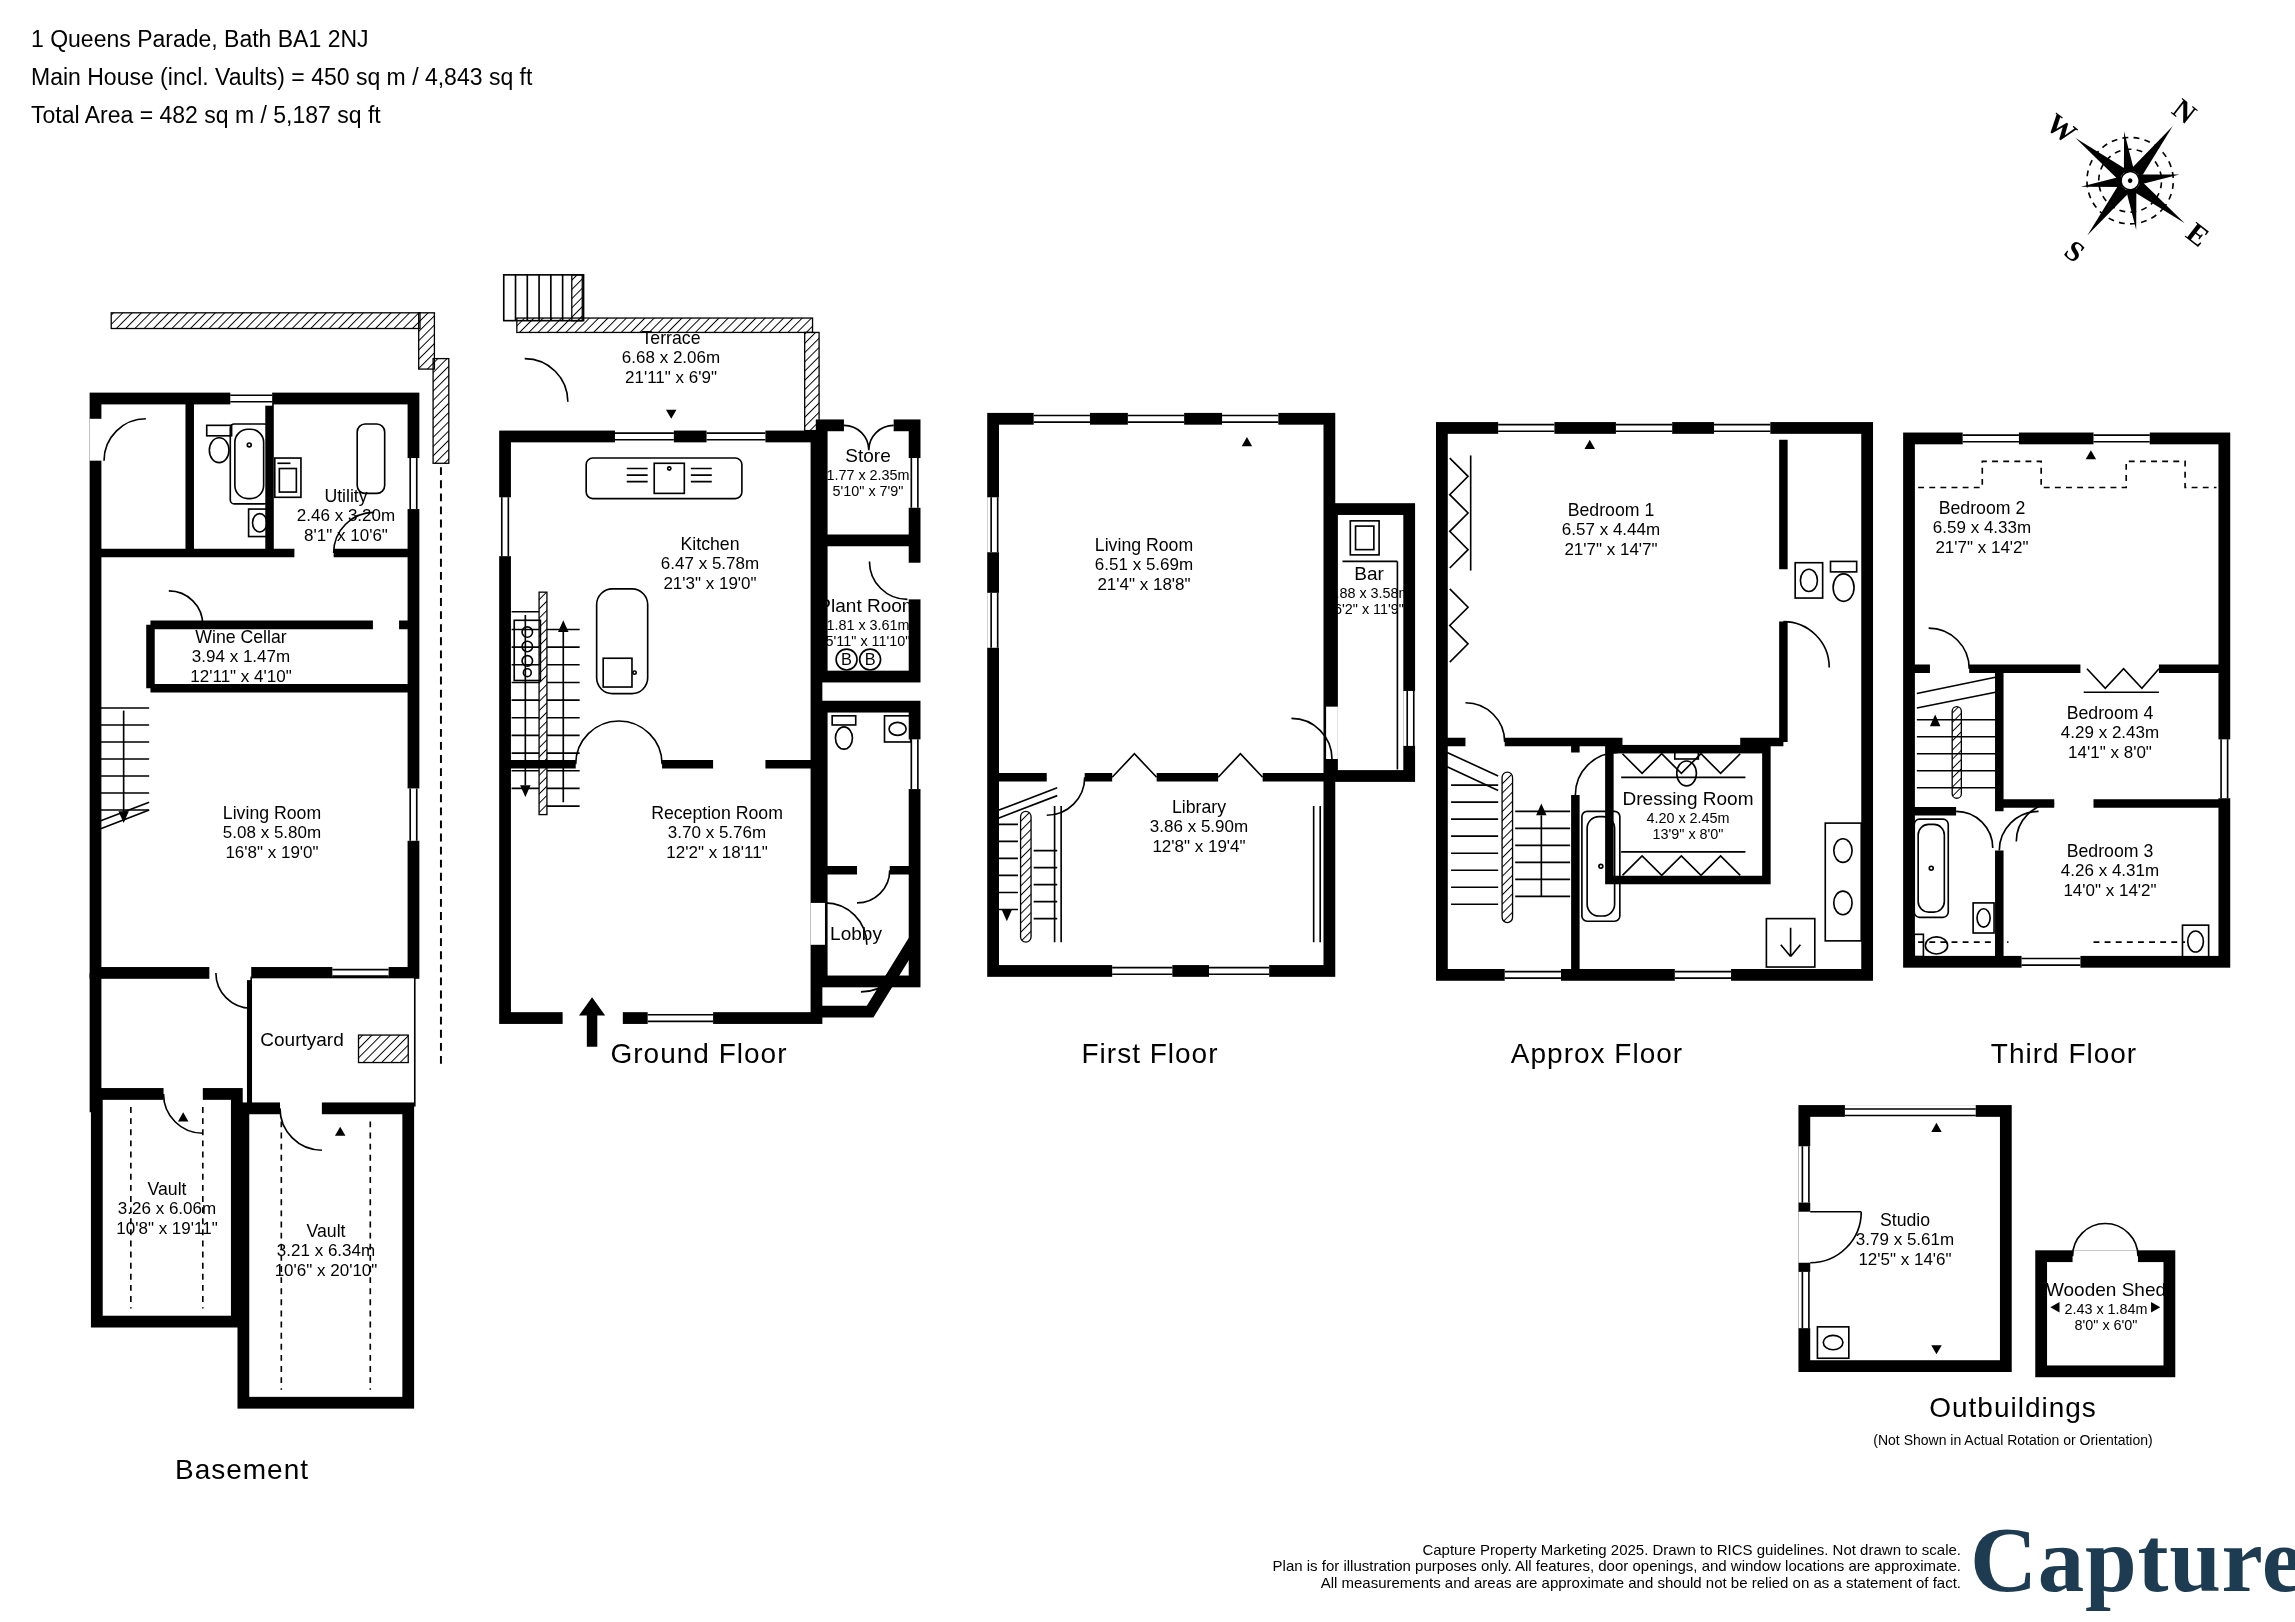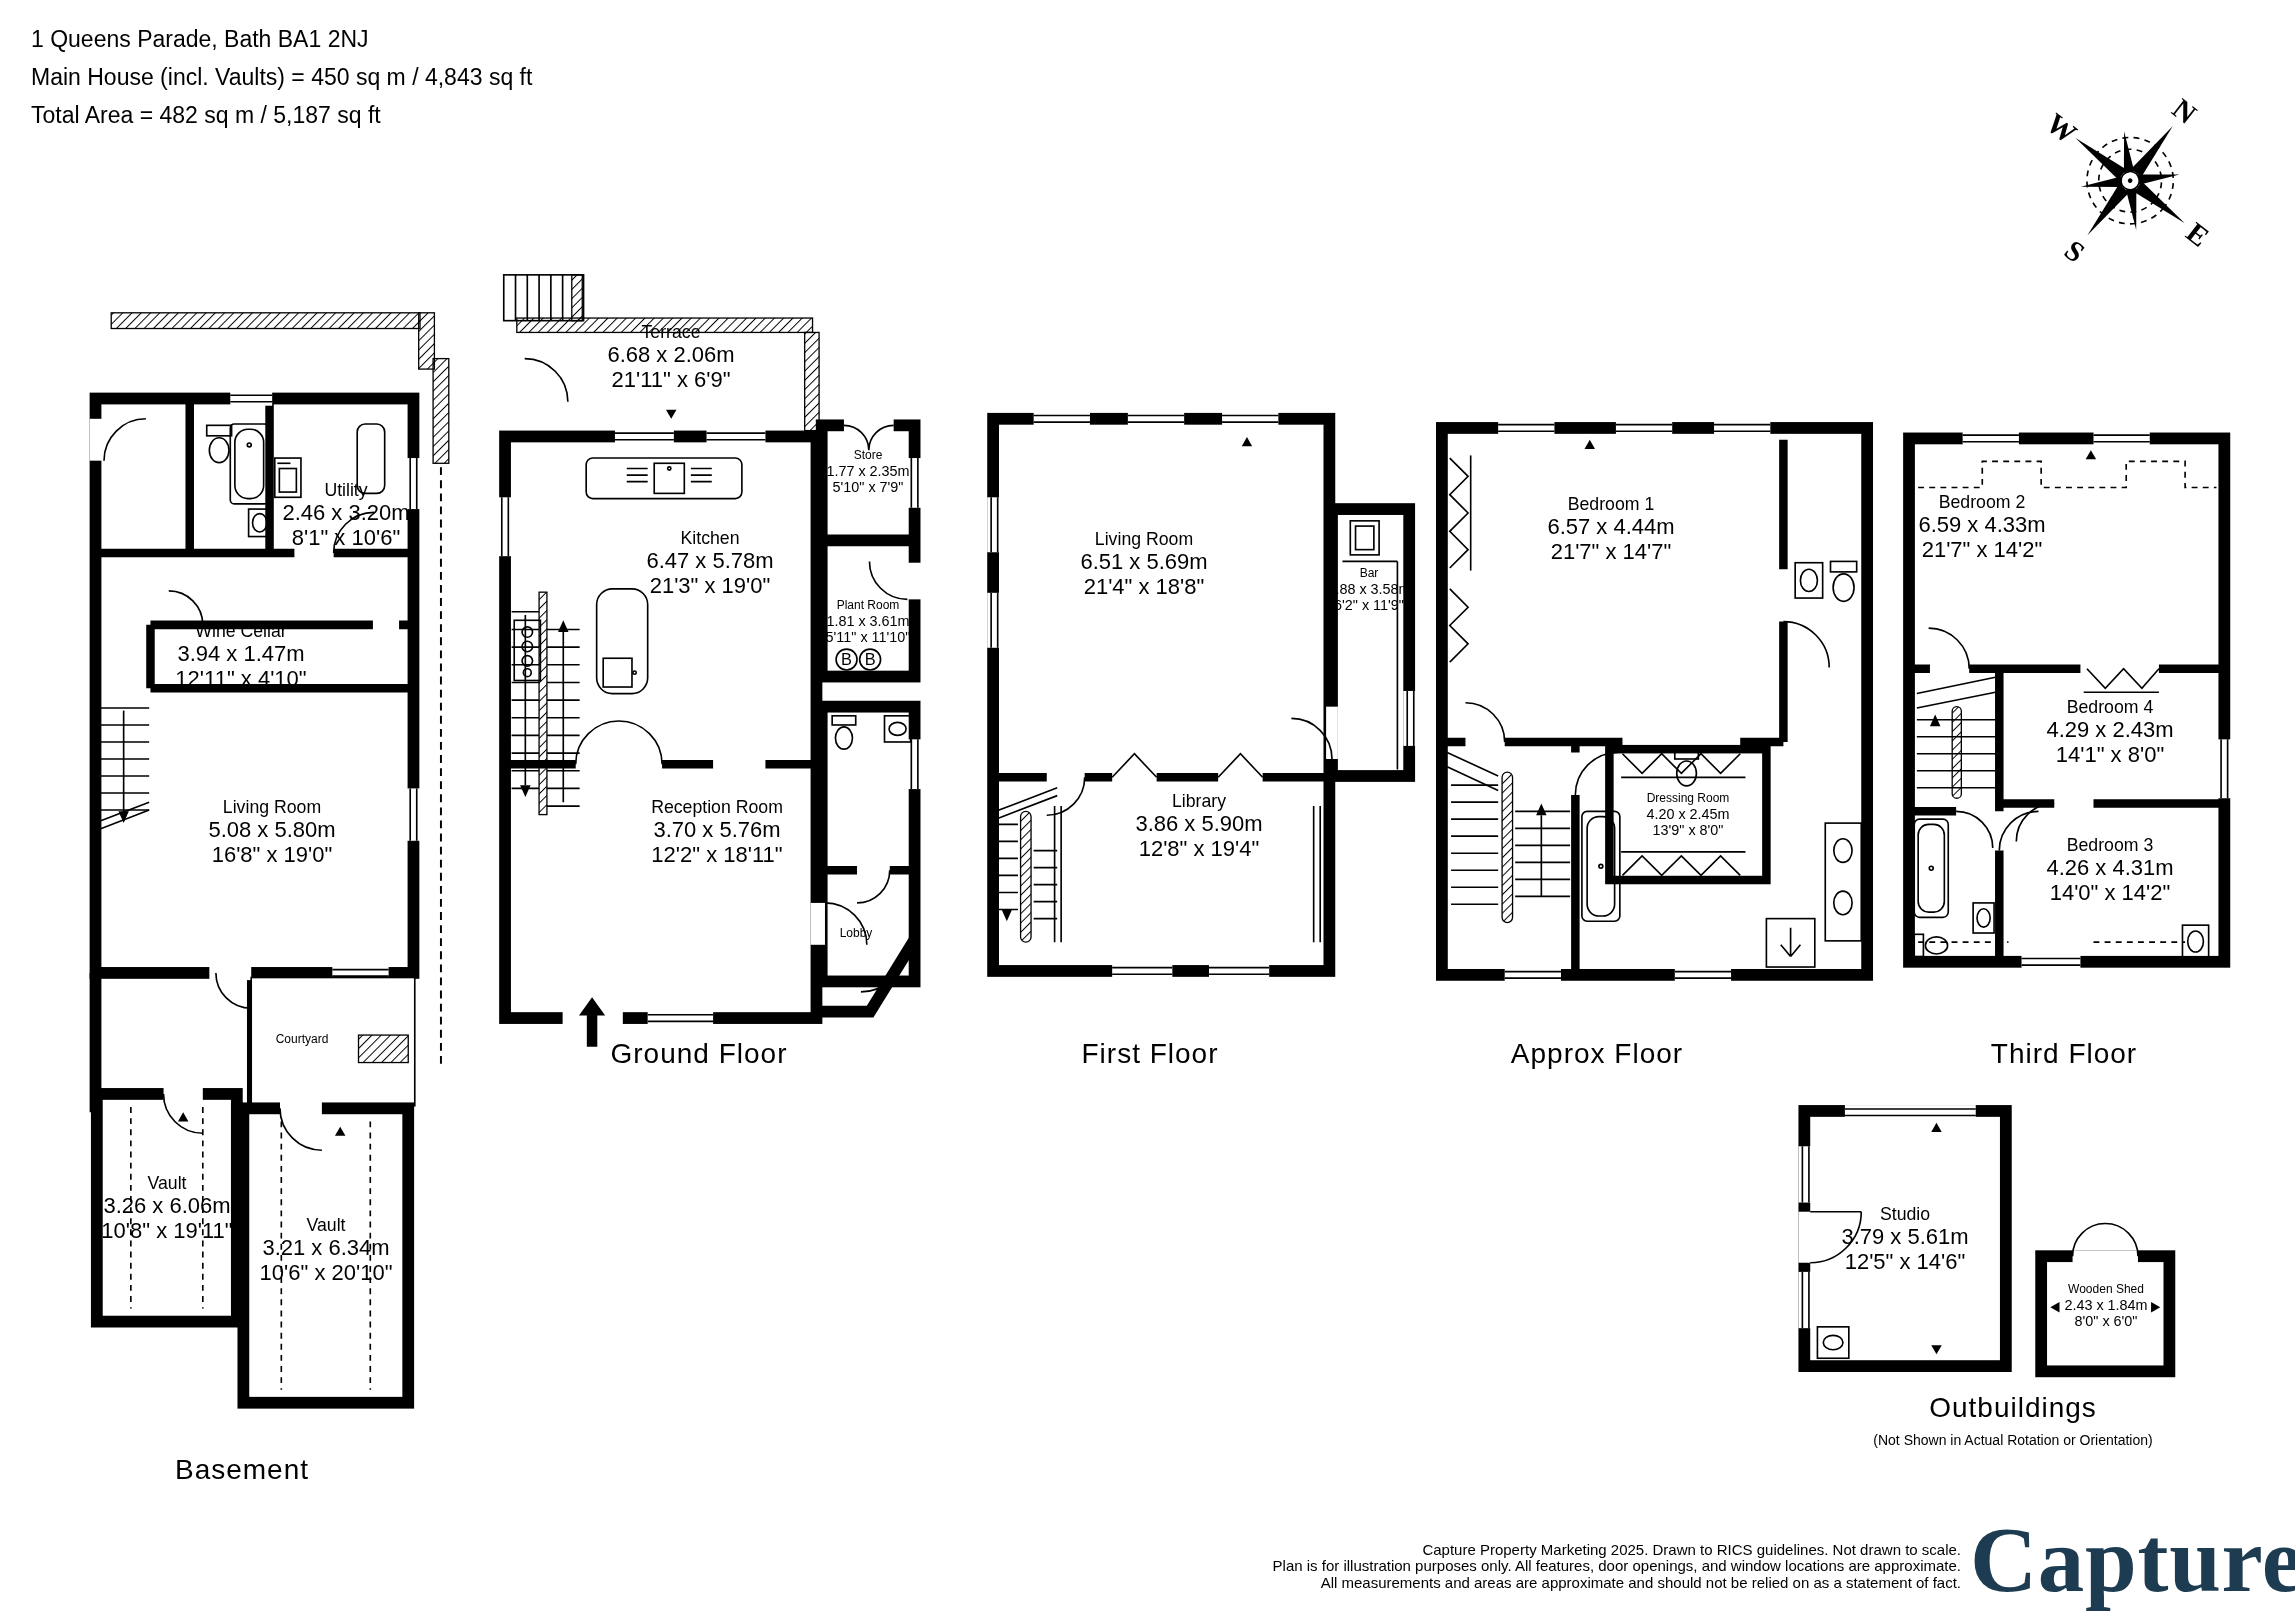--- a/index.html
+++ b/index.html
@@ -13,22 +13,22 @@
   .gap{fill:#fff;stroke:none}
   .blk{fill:#000;stroke:none}
   .dsh{fill:none;stroke:#000;stroke-width:3;stroke-dasharray:12 8}
   .dshc{fill:none;stroke:#000;stroke-width:2.5;stroke-dasharray:9 8}
   .hf{fill:url(#hatch);stroke:#000;stroke-width:2}
   .bt{font:25px "Liberation Sans",sans-serif}
   .ct{font:bold 44px "Liberation Serif",serif}
   .hdr{position:absolute;left:31px;top:19.6px;font-size:23px;line-height:38px}
   .rl{position:absolute;transform:translate(-50%,-50%);text-align:center;white-space:nowrap;line-height:1.14}
   .rl .rn{font-size:17.7px}
-  .rl .rd{font-size:22px}
-  .rl.sm .rn{font-size:12px}
+  .rl .rd{font-size:17px}
+  .rl.sm .rn{font-size:19px}
   .rl.sm .rd{font-size:14.4px}
   .ftl{position:absolute;transform:translate(-50%,-50%);font-size:28px;letter-spacing:1px;white-space:nowrap}
   .obnote{position:absolute;transform:translate(-50%,-50%);font-size:14px;white-space:nowrap}
   .disclaimer{position:absolute;left:1112px;width:849px;top:1542px;text-align:right;
               font-size:15px;line-height:16.4px}
   .logo{position:absolute;left:1970px;top:1513px;width:308px;text-align:right;
         font-family:"Liberation Serif",serif;font-weight:bold;font-size:93px;line-height:1;
         color:#1d3c52;letter-spacing:0.7px}
 </style>
 </head>

